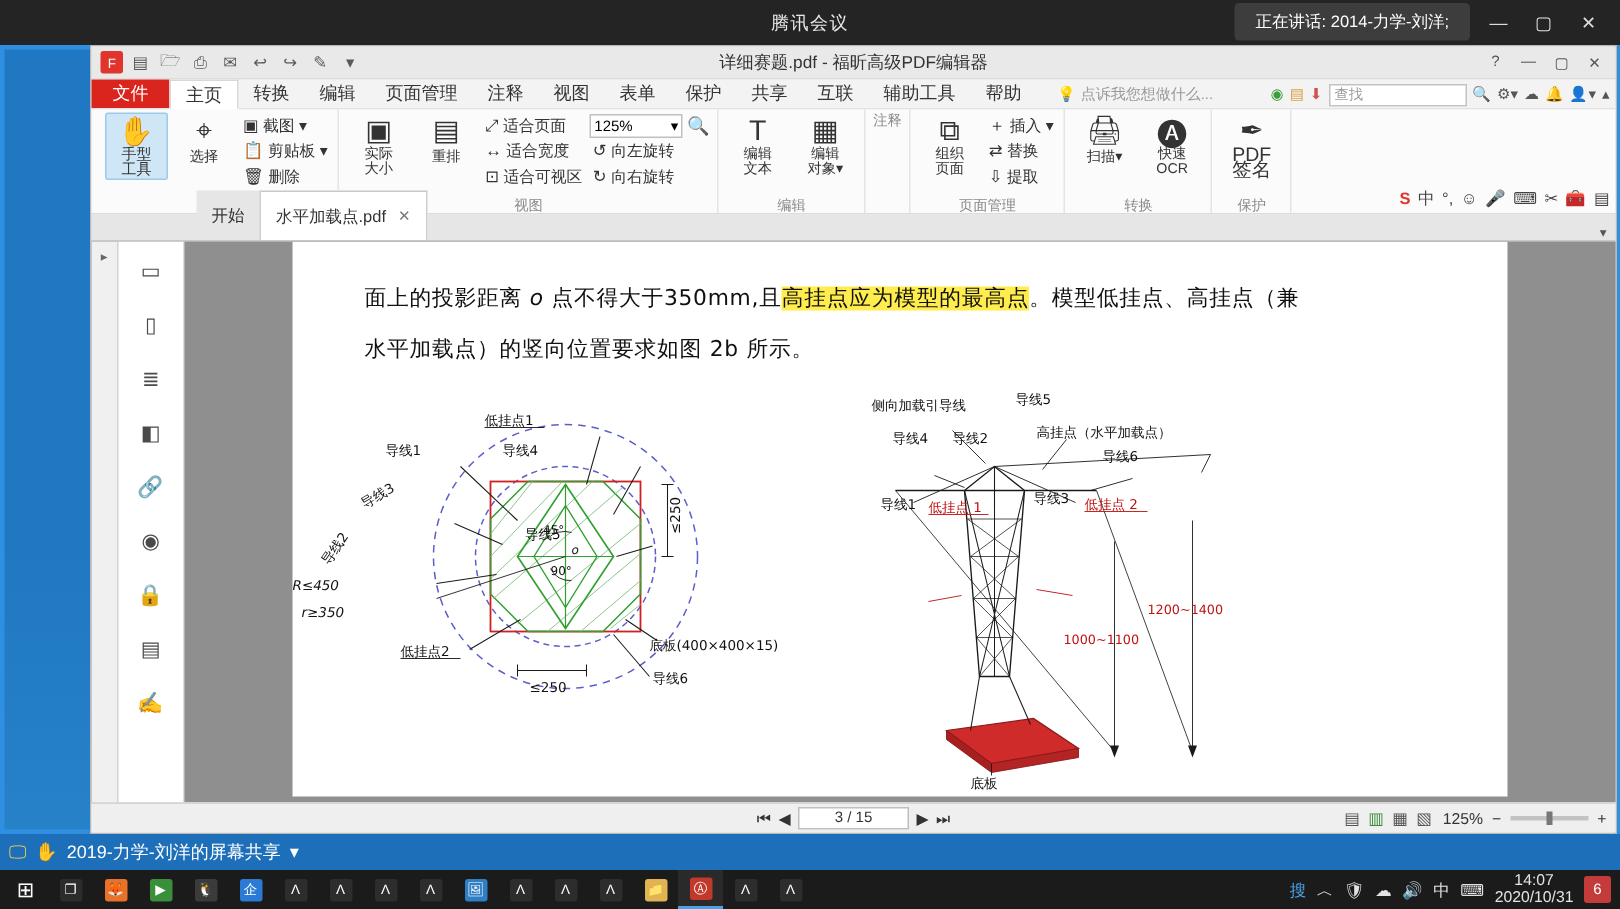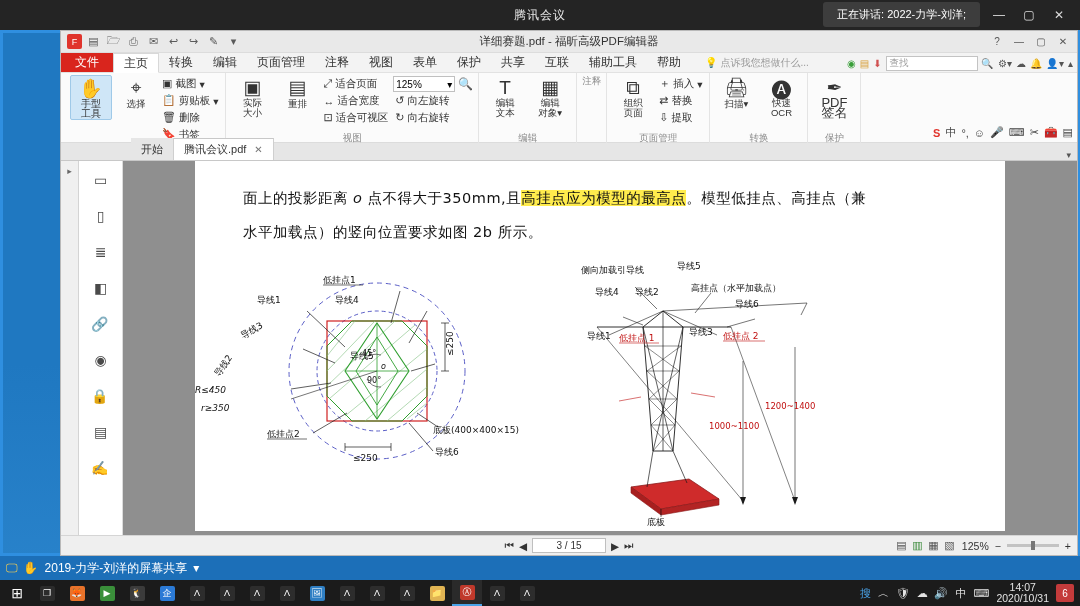--- a/index.html
+++ b/index.html
@@ -132,21 +132,21 @@
     display:flex; align-items:center; gap:5px; font-size:11px; color:#444;
   }
   .imebar .s { color:#e0342c; font-weight:bold; }
 
   
   .tabstrip {
     height:18px; background:#e6e6e6; display:flex; align-items:flex-end;
     border-bottom:1px solid #c8c8c8; position:relative;
   }
   .ptab {
-    height:22px; font-size:11px; display:flex; align-items:center;
+    height:33px; font-size:11px; display:flex; align-items:center;
     padding:0 10px; color:#333; background:#e6e6e6;
     border-right:1px solid #cfcfcf;
   }
   .ptab.active { background:#fff; border-top:1px solid #c8c8c8; }
   .ptab .x { margin-left:8px; font-size:10px; color:#777; }
   .tabstrip .caret { position:absolute; right:6px; font-size:9px; color:#555; }
 
   
   .body { flex:1; display:flex; background:#9e9e9e; position:relative; overflow:hidden; }
   .leftrail {
@@ -224,21 +224,21 @@
   .notif { width:18px;height:18px;background:#c43b3b;color:#fff;border-radius:2px;
            display:flex;align-items:center;justify-content:center;font-size:10px; }
 </style>
 </head>
 <body>
 
 <div id="root">
 
   <div class="meeting-bar">
     <span class="meeting-title">腾讯会议</span>
-    <div class="meeting-badge">正在讲话: 2022-力学-刘洋;</div>
+    <div class="meeting-badge">正在讲话: 2014-力学-刘洋;</div>
     <div class="win-ctrls">
       <span>—</span>
       <span>▢</span>
       <span>✕</span>
     </div>
   </div>
 
   <div class="share-frame"></div>
 
   <div class="pdfwin">
@@ -454,21 +454,21 @@
         <span>▤</span>
       </div>
     </div>
 
     <div class="tabstrip">
       <div style="width:70px;"></div>
       <div class="ptab">
         <span>开始</span>
       </div>
       <div class="ptab active">
-        <span>腾讯会议.pdf</span>
+        <span>水平加载点.pdf</span>
         <span class="x">✕</span>
       </div>
       <span class="caret">▾</span>
     </div>
 
     <div class="body">
       <div class="leftrail">
         <span class="t">▸</span>
       </div>
       <div class="toolcol">

